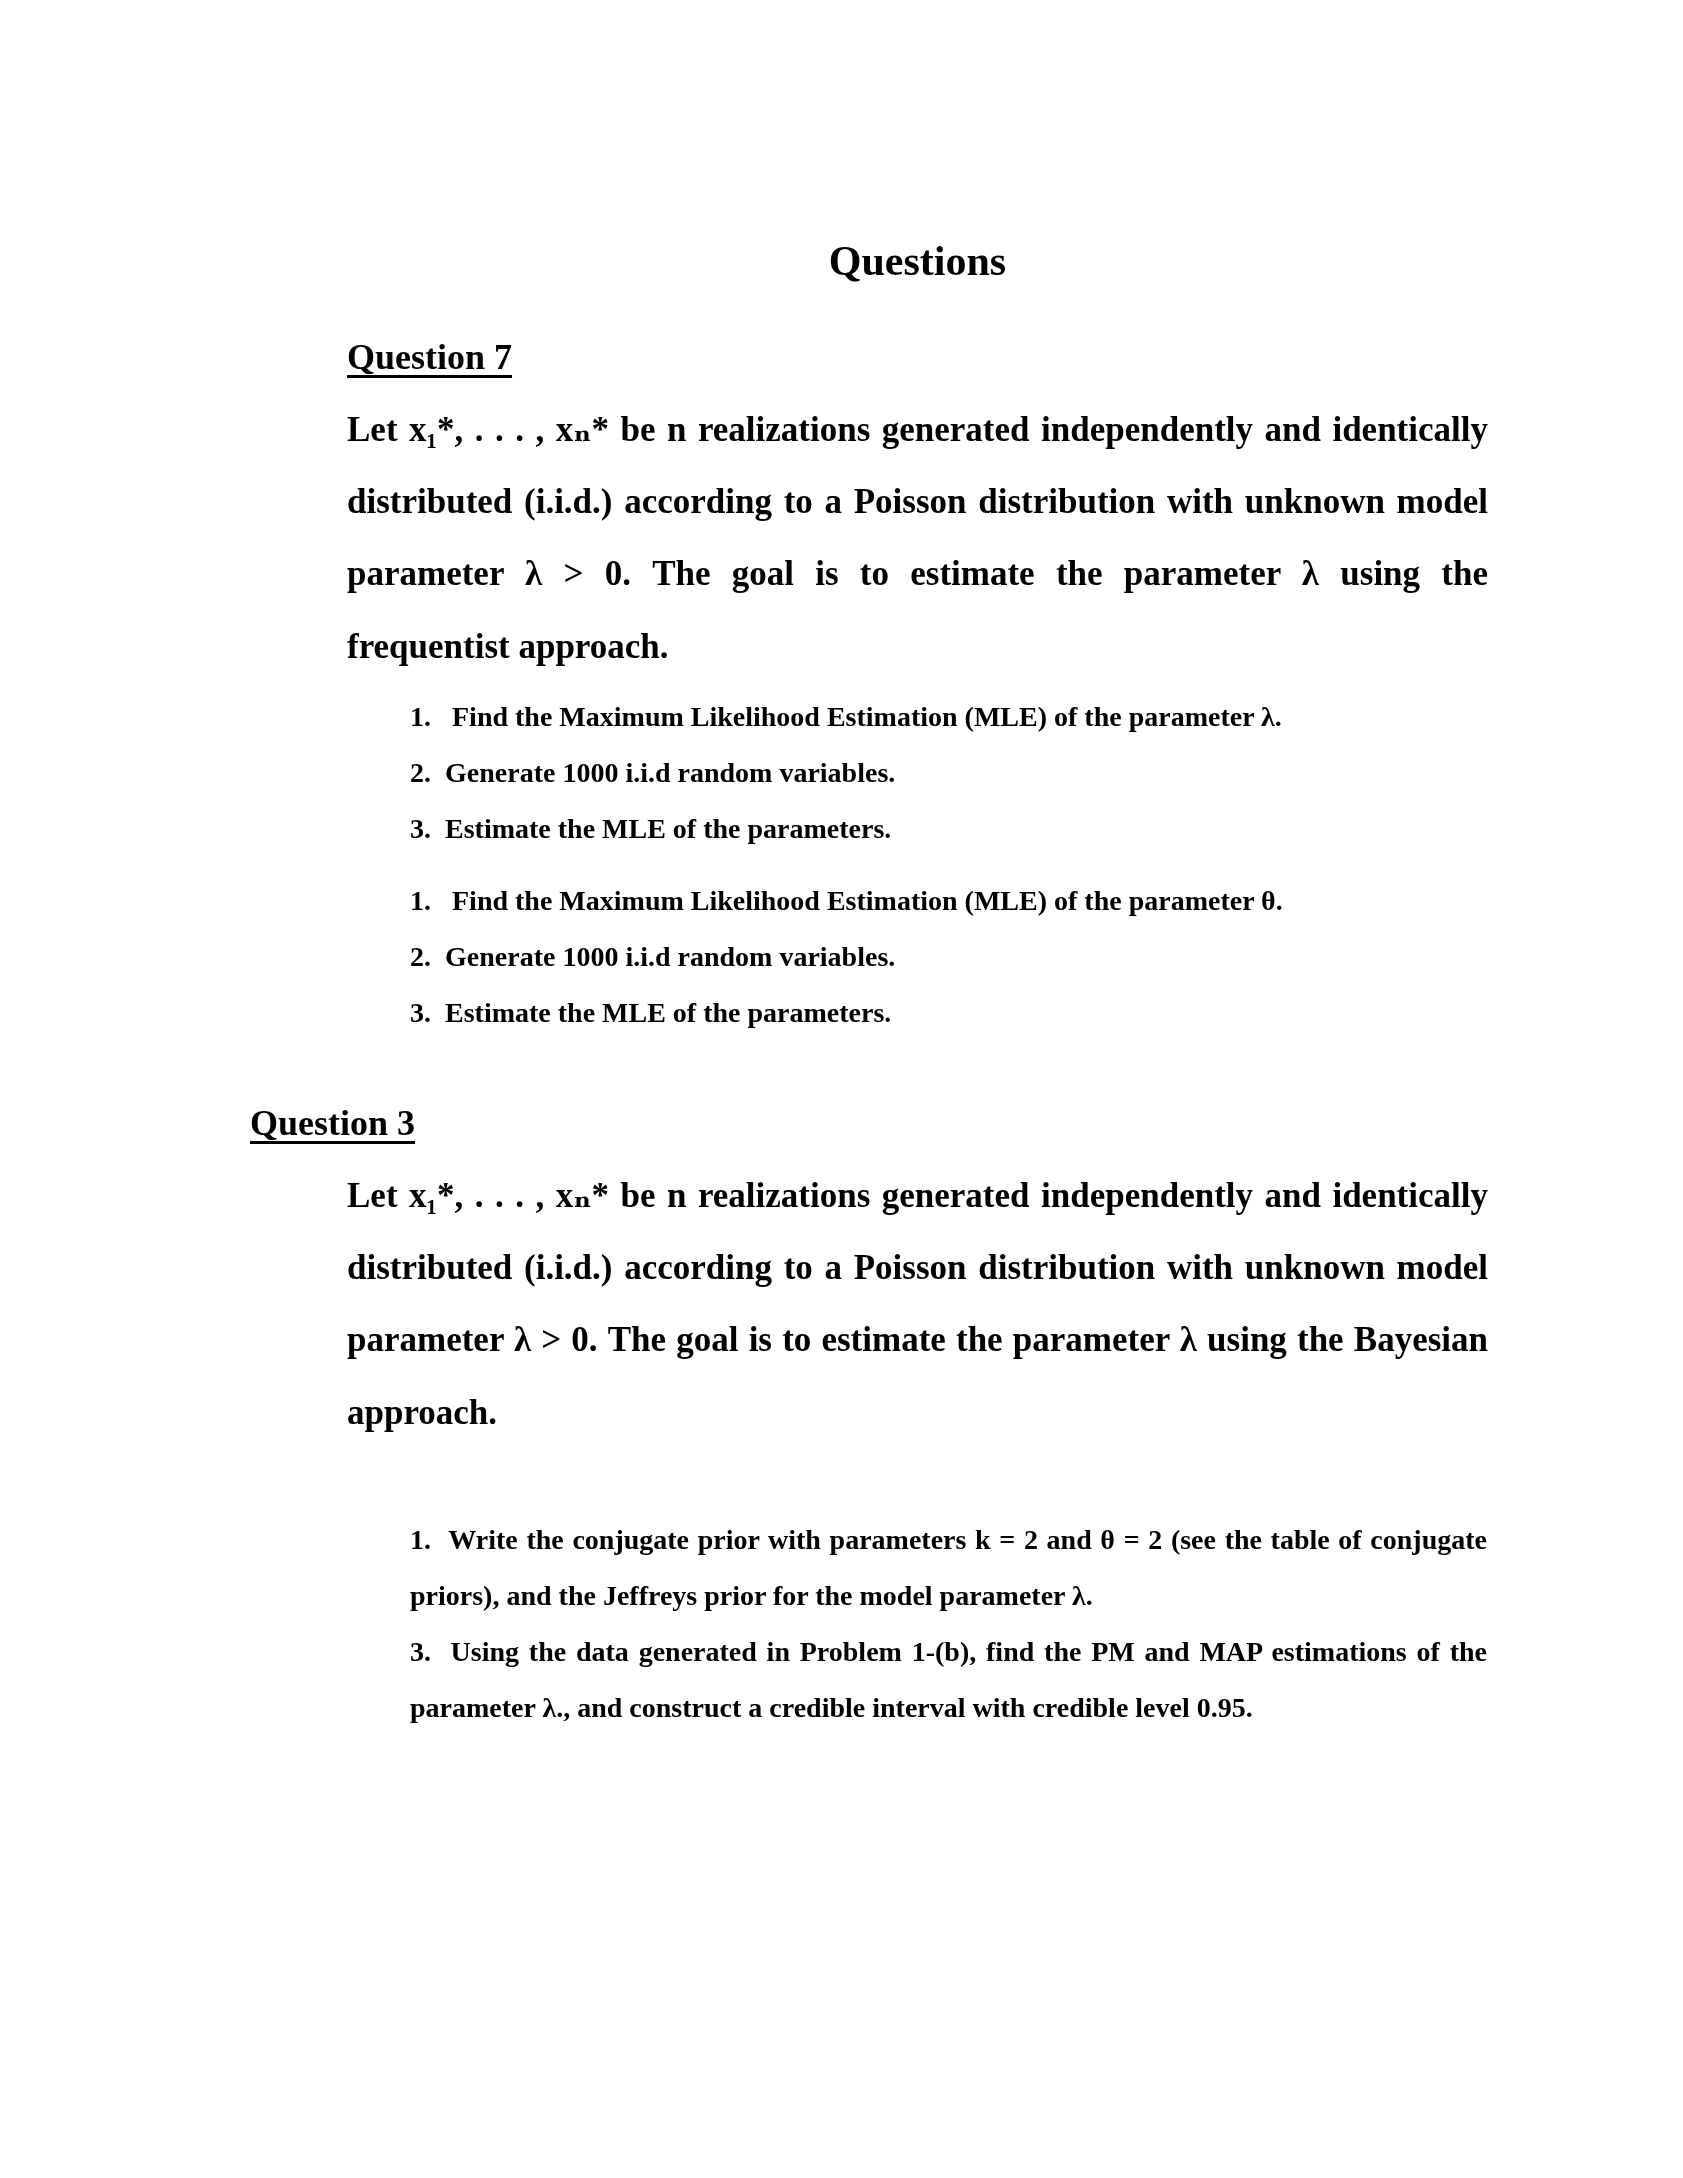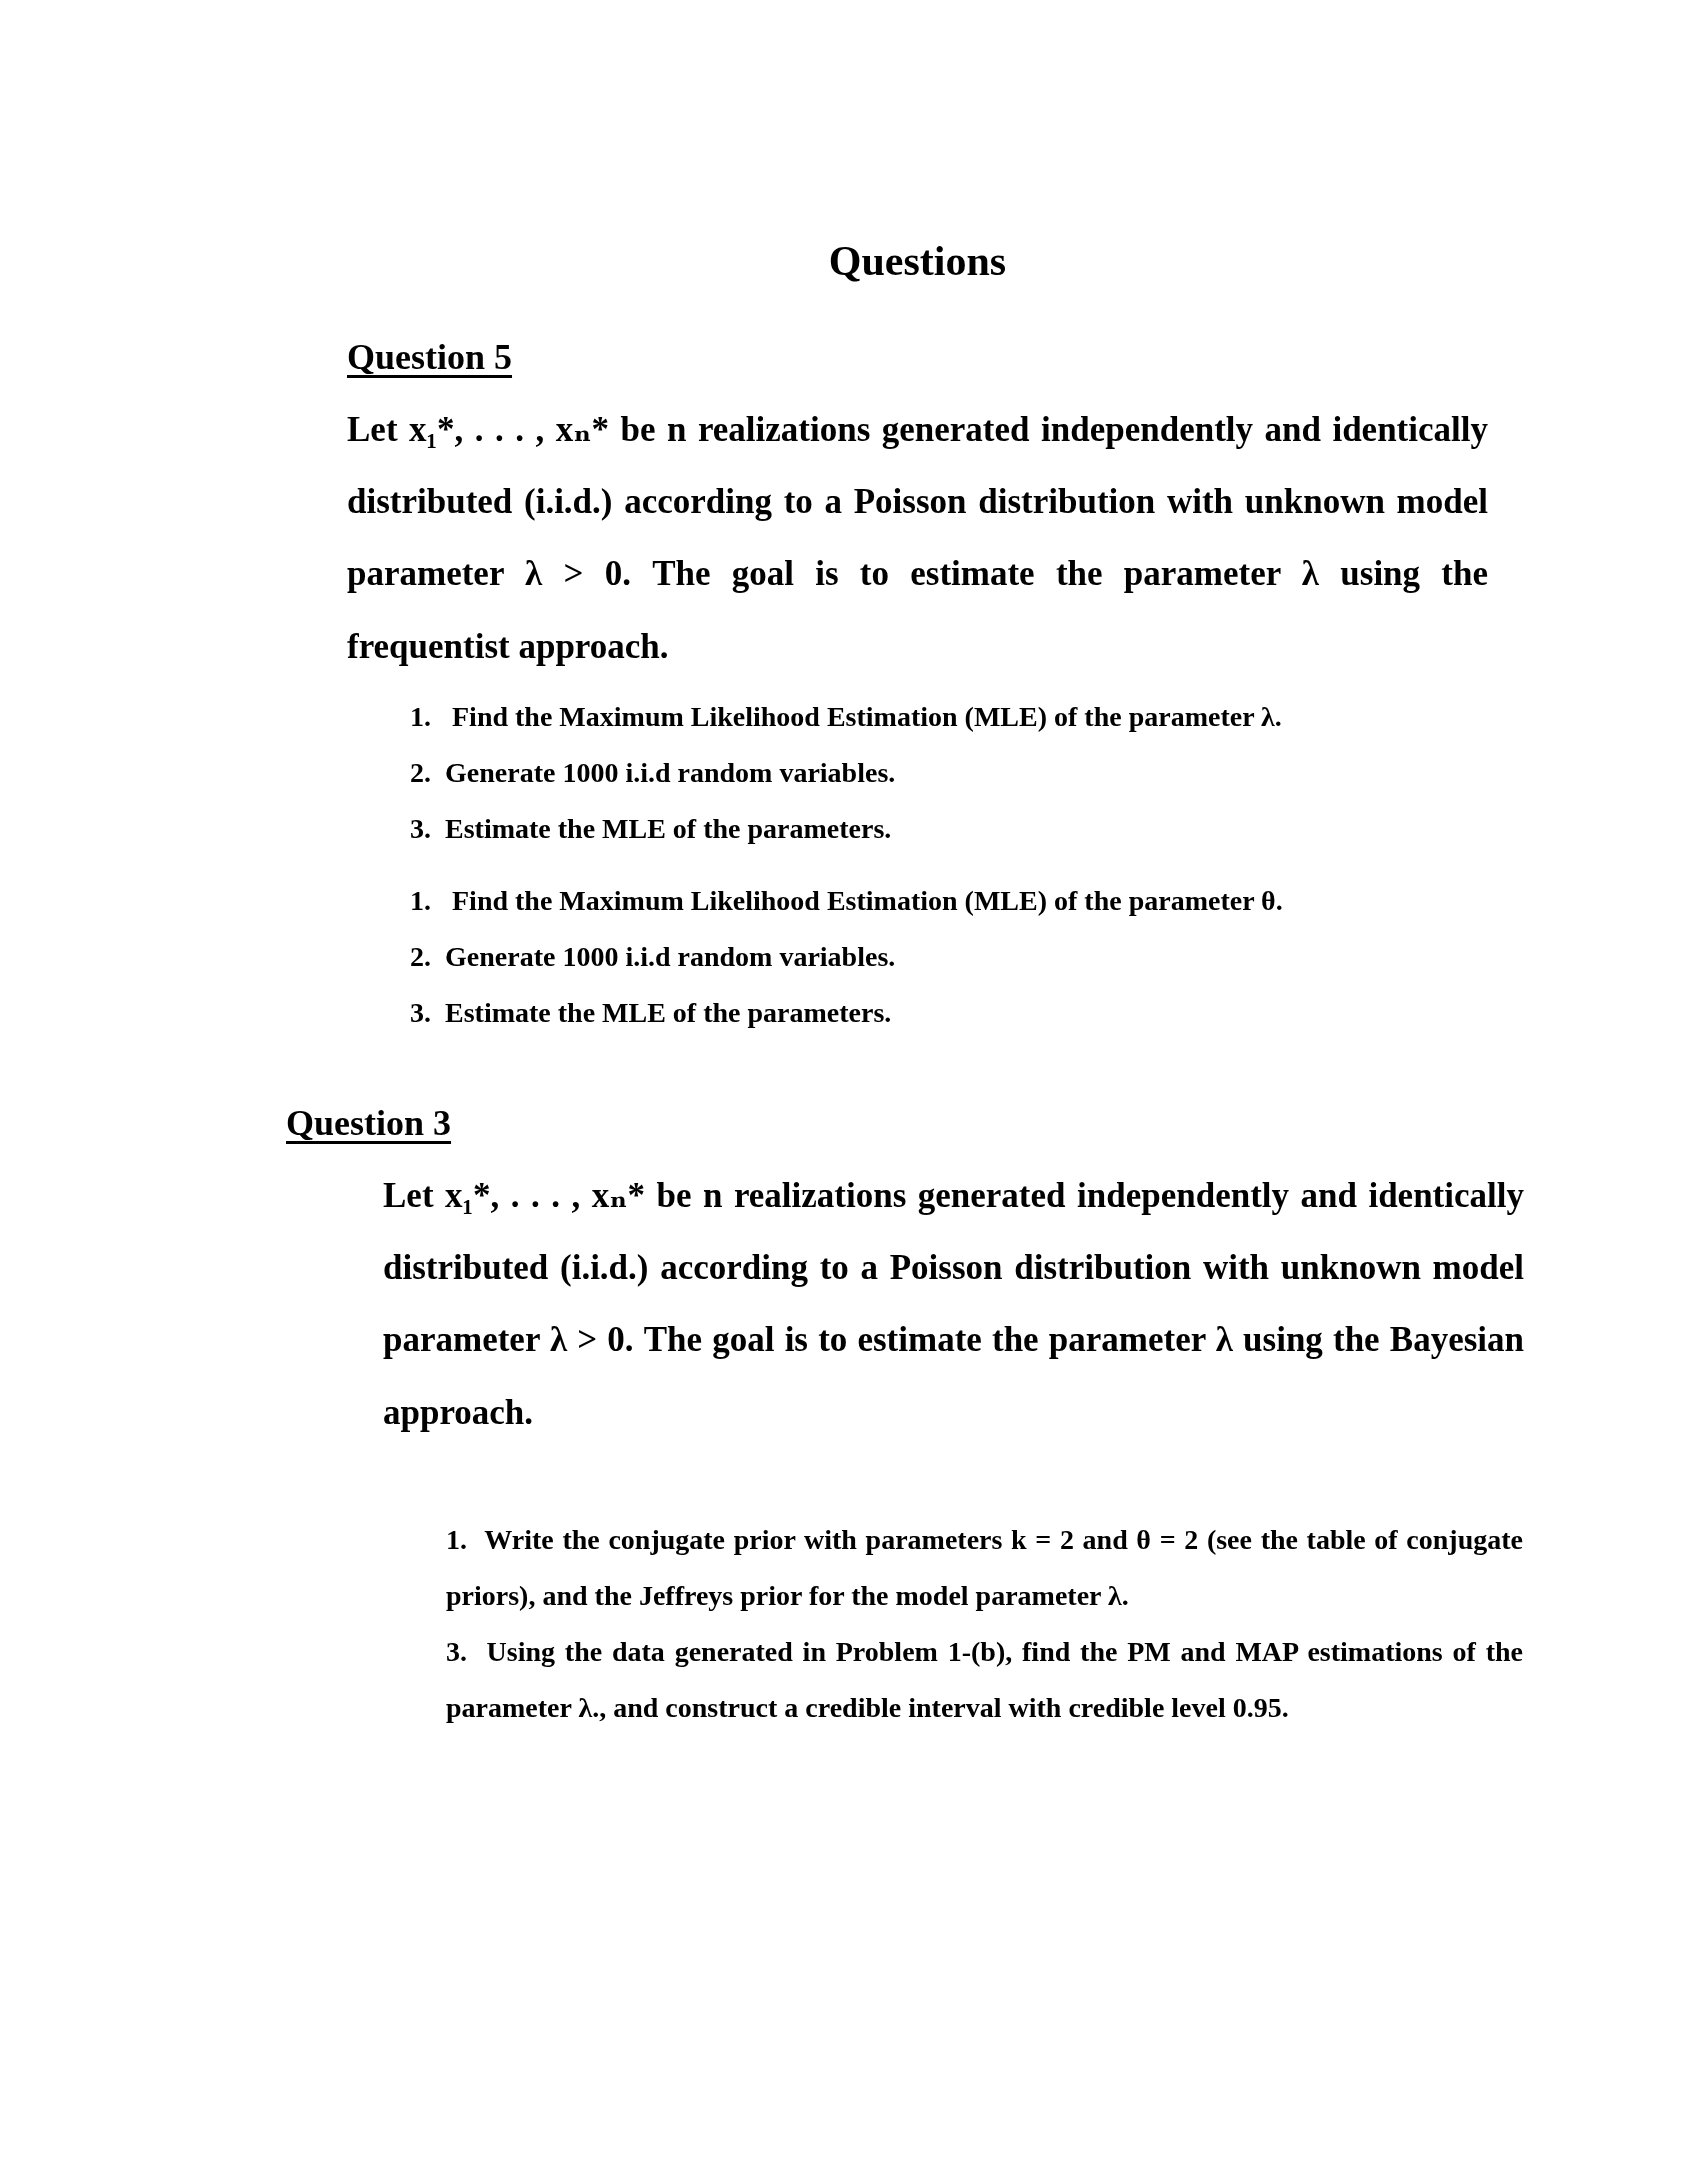--- a/index.html
+++ b/index.html
@@ -44,32 +44,32 @@
   .items { margin-top: 6px; }
   .list-item {
     font-size: 28px;
     font-weight: bold;
     line-height: 2.0;
     width: 1077px;
     margin: 0 0 0 160px;
     text-align: justify;
   }
   .q2 { margin-top: 16px; }
-  .q3 { margin-top: 61px; margin-left: 36px; }
+  .q3 { margin-top: 61px; }
   .q3 .items { margin-top: 63px; }
 </style>
 </head>
 <body>
 
 <div class="canvas">
 
   <h1 class="doc-title">Questions</h1>
 
   <section class="question q1">
-    <h2 class="q-heading">Question 5</h2>
+    <h2 class="q-heading">Question 7</h2>
     <p class="intro">Let x₁*, . . . , xₙ* be n realizations generated independently and identically distributed (i.i.d.) according to a Poisson distribution with unknown model parameter λ &gt; 0. The goal is to estimate the parameter λ using the frequentist approach.</p>
     <div class="items">
       <p class="list-item">1.&nbsp;&nbsp;&nbsp;Find the Maximum Likelihood Estimation (MLE) of the parameter λ.</p>
       <p class="list-item">2.&nbsp;&nbsp;Generate 1000 i.i.d random variables.</p>
       <p class="list-item">3.&nbsp;&nbsp;Estimate the MLE of the parameters.</p>
     </div>
   </section>
 
   <section class="question q2">
     <div class="items">

